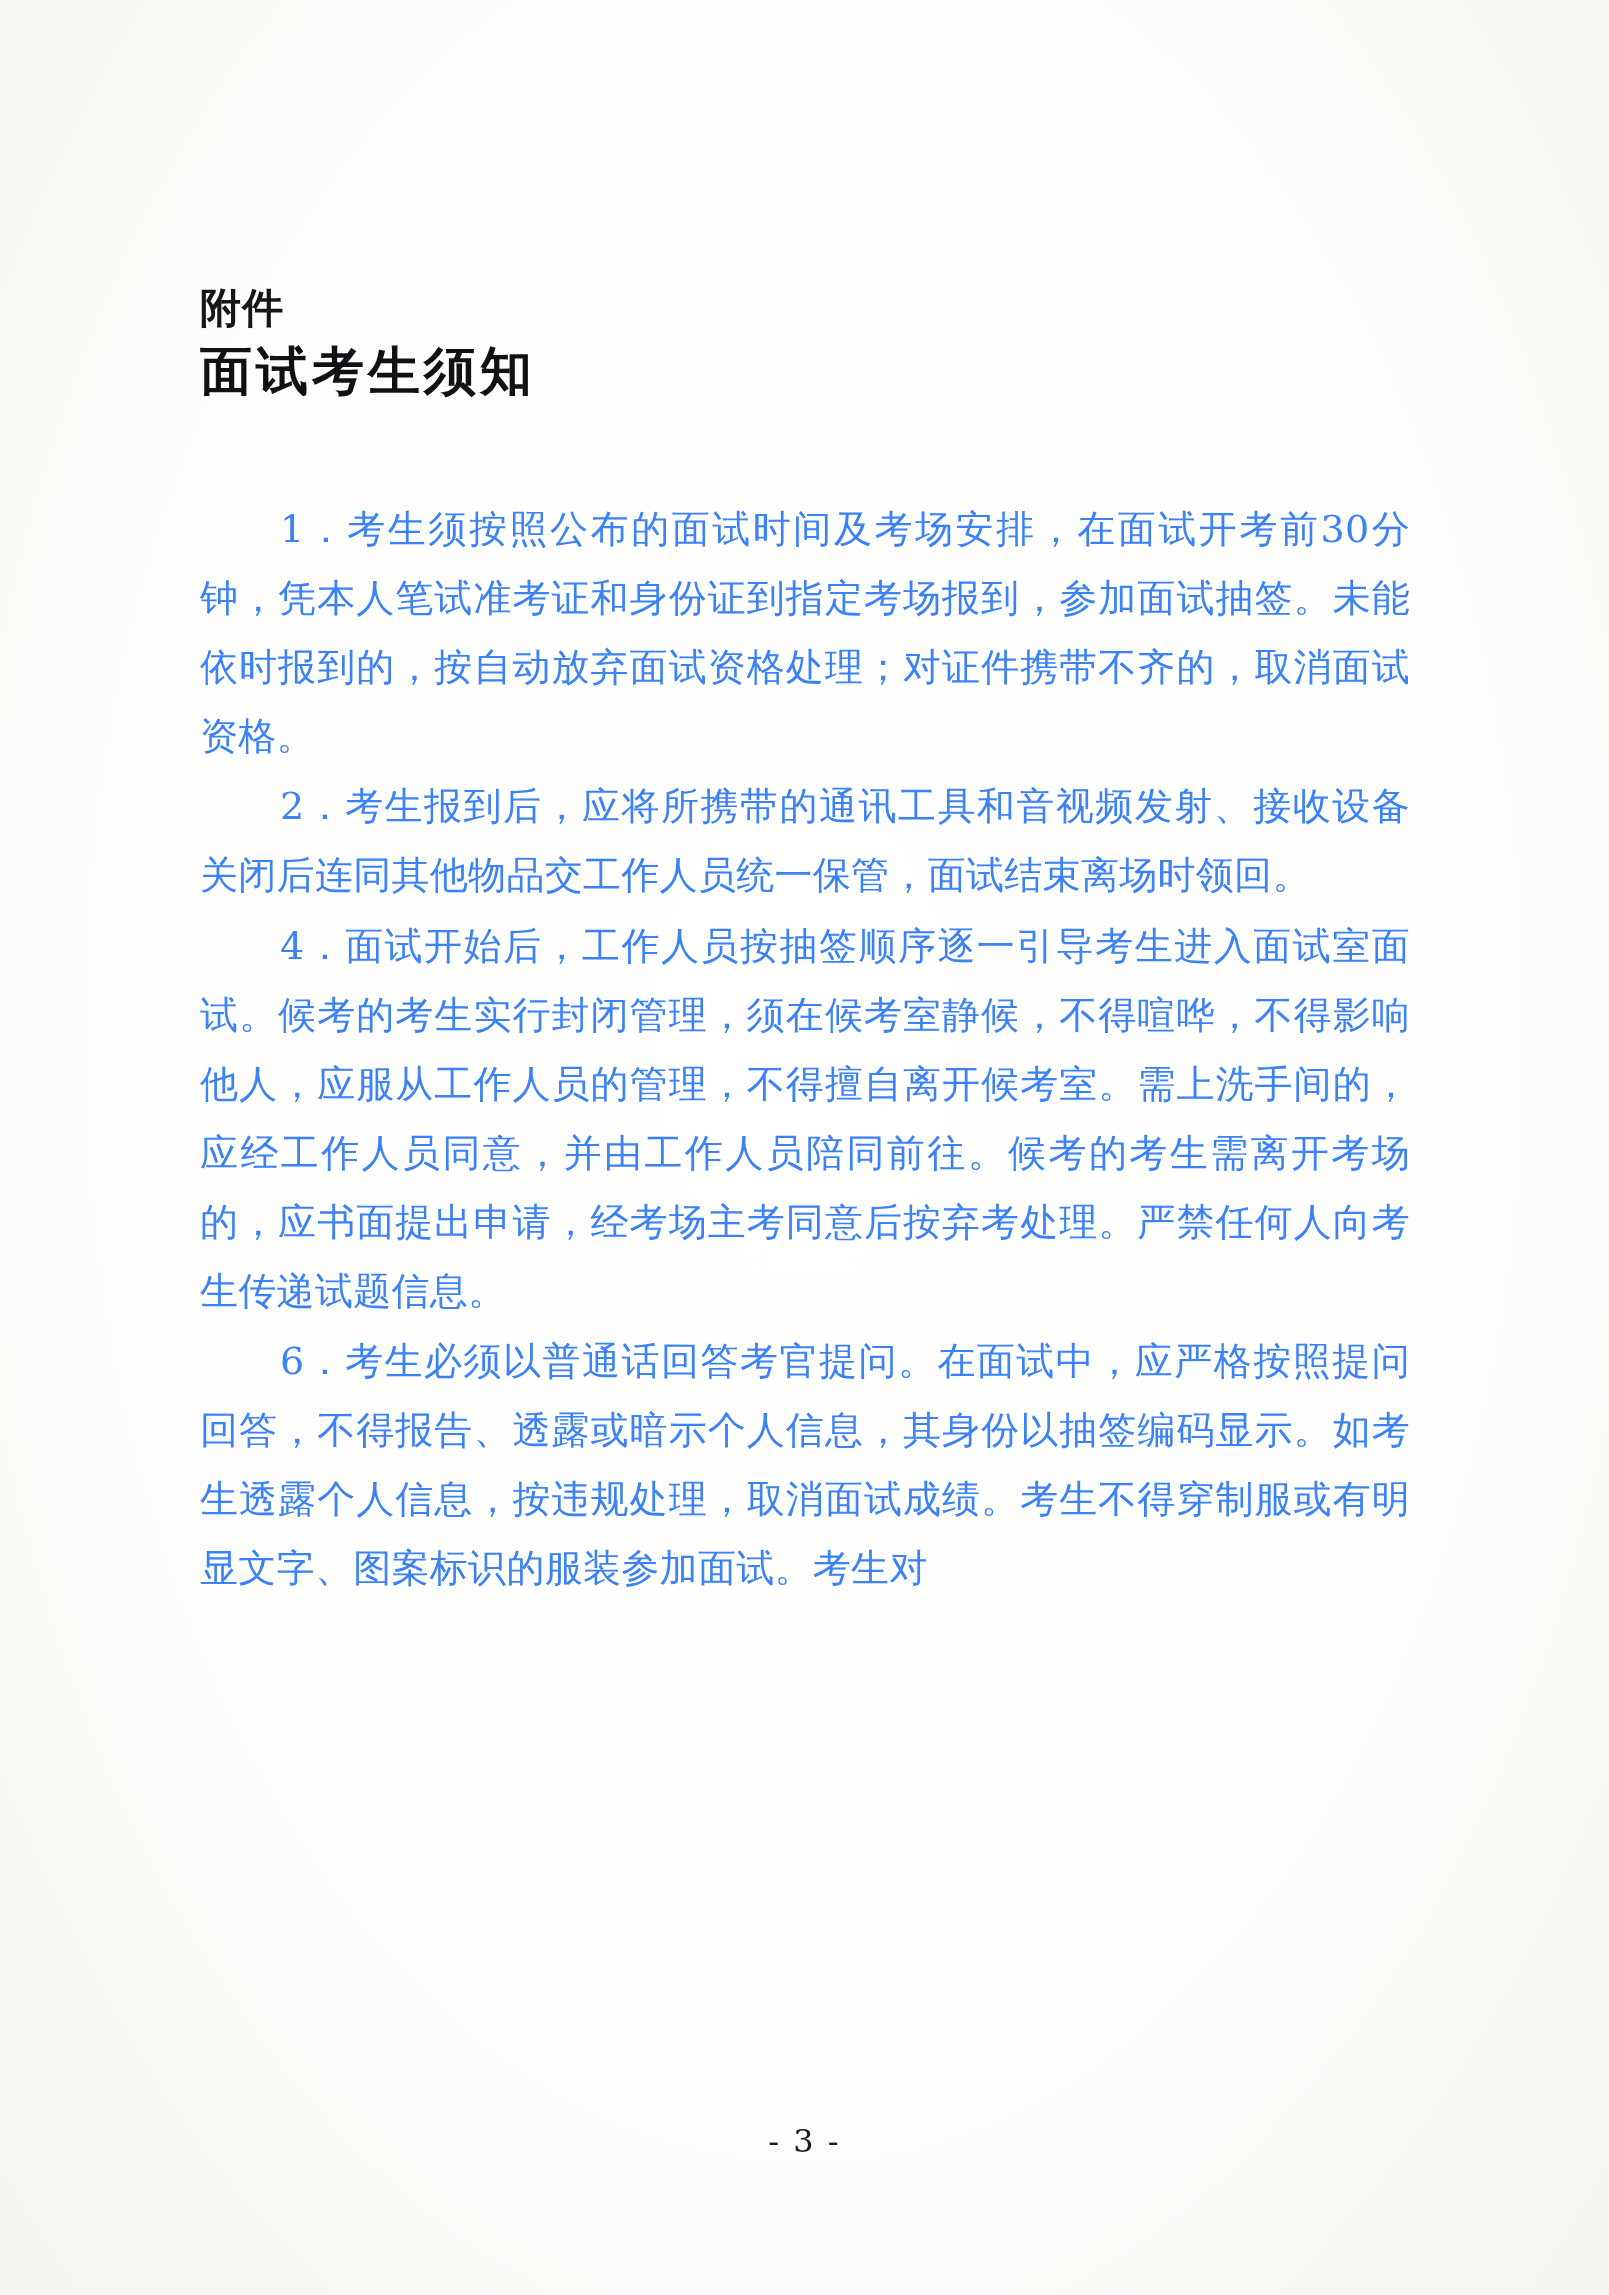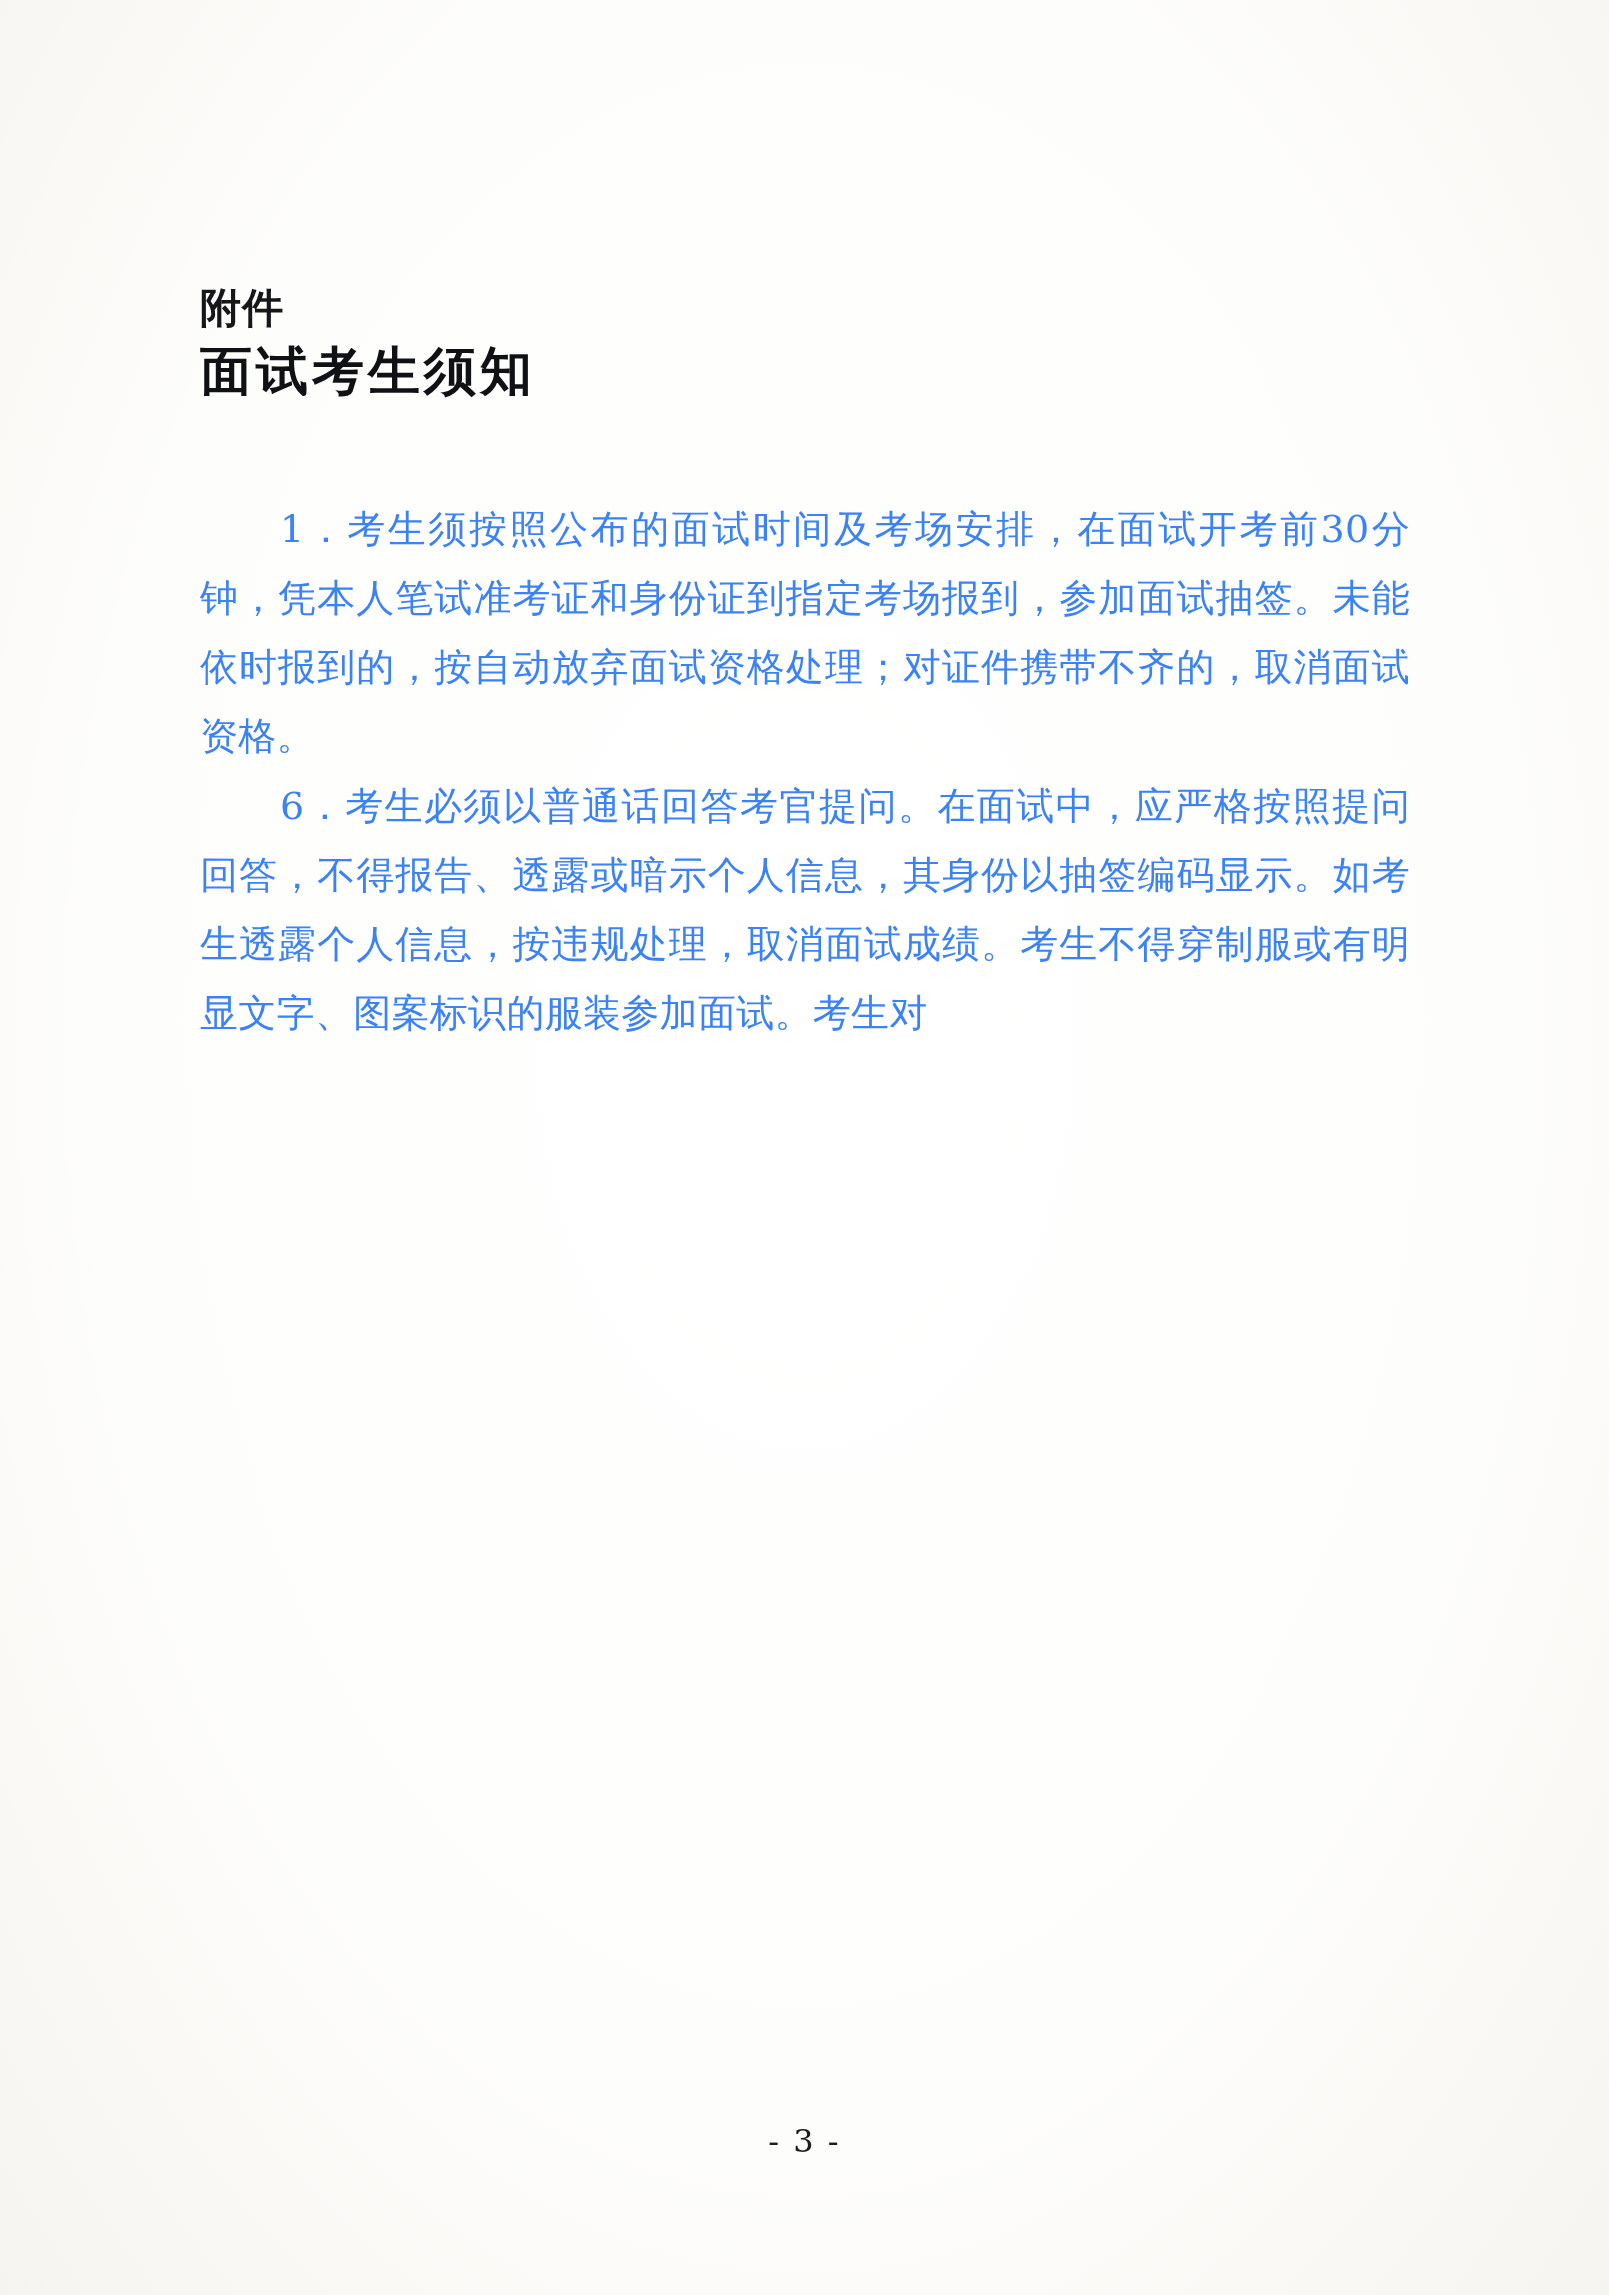--- a/index.html
+++ b/index.html
@@ -93,19 +93,21 @@
 
 <div class="page">
   <div class="content">
 
     <div class="attachment-label">附件</div>
 
     <div class="doc-title">面试考生须知</div>
 
     <div class="body-text">
       <p class="para">1．考生须按照公布的面试时间及考场安排，在面试开考前30分钟，凭本人笔试准考证和身份证到指定考场报到，参加面试抽签。未能依时报到的，按自动放弃面试资格处理；对证件携带不齐的，取消面试资格。</p>
+      <p class="para">2．考生报到后，应将所携带的通讯工具和音视频发射、接收设备关闭后连同其他物品交工作人员统一保管，面试结束离场时领回。</p>
+      <p class="para">4．面试开始后，工作人员按抽签顺序逐一引导考生进入面试室面试。候考的考生实行封闭管理，须在候考室静候，不得喧哗，不得影响他人，应服从工作人员的管理，不得擅自离开候考室。需上洗手间的，应经工作人员同意，并由工作人员陪同前往。候考的考生需离开考场的，应书面提出申请，经考场主考同意后按弃考处理。严禁任何人向考生传递试题信息。</p>
       <p class="para">6．考生必须以普通话回答考官提问。在面试中，应严格按照提问回答，不得报告、透露或暗示个人信息，其身份以抽签编码显示。如考生透露个人信息，按违规处理，取消面试成绩。考生不得穿制服或有明显文字、图案标识的服装参加面试。考生对</p>
     </div>
   </div>
 
   <div class="page-number">- 3 -</div>
 </div>
 
 
 </body></html>

